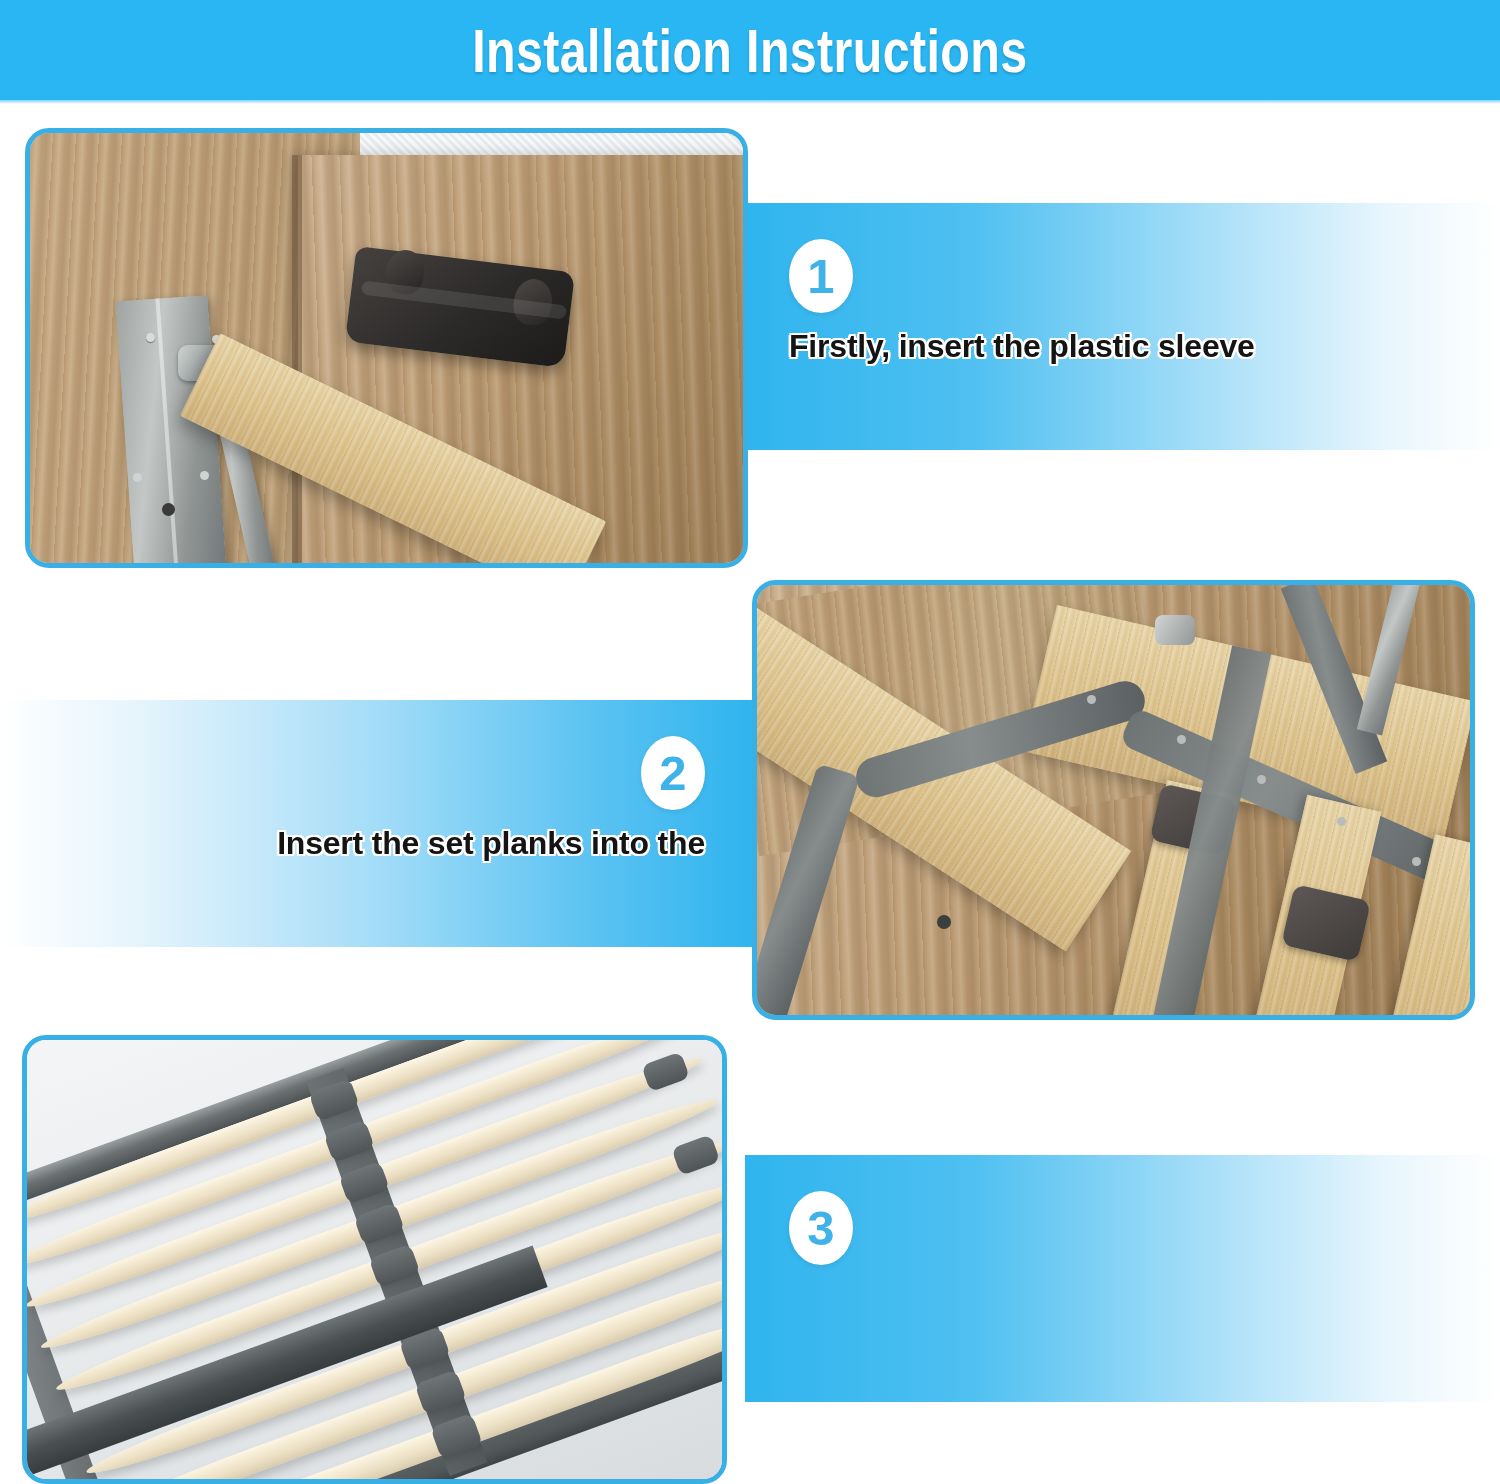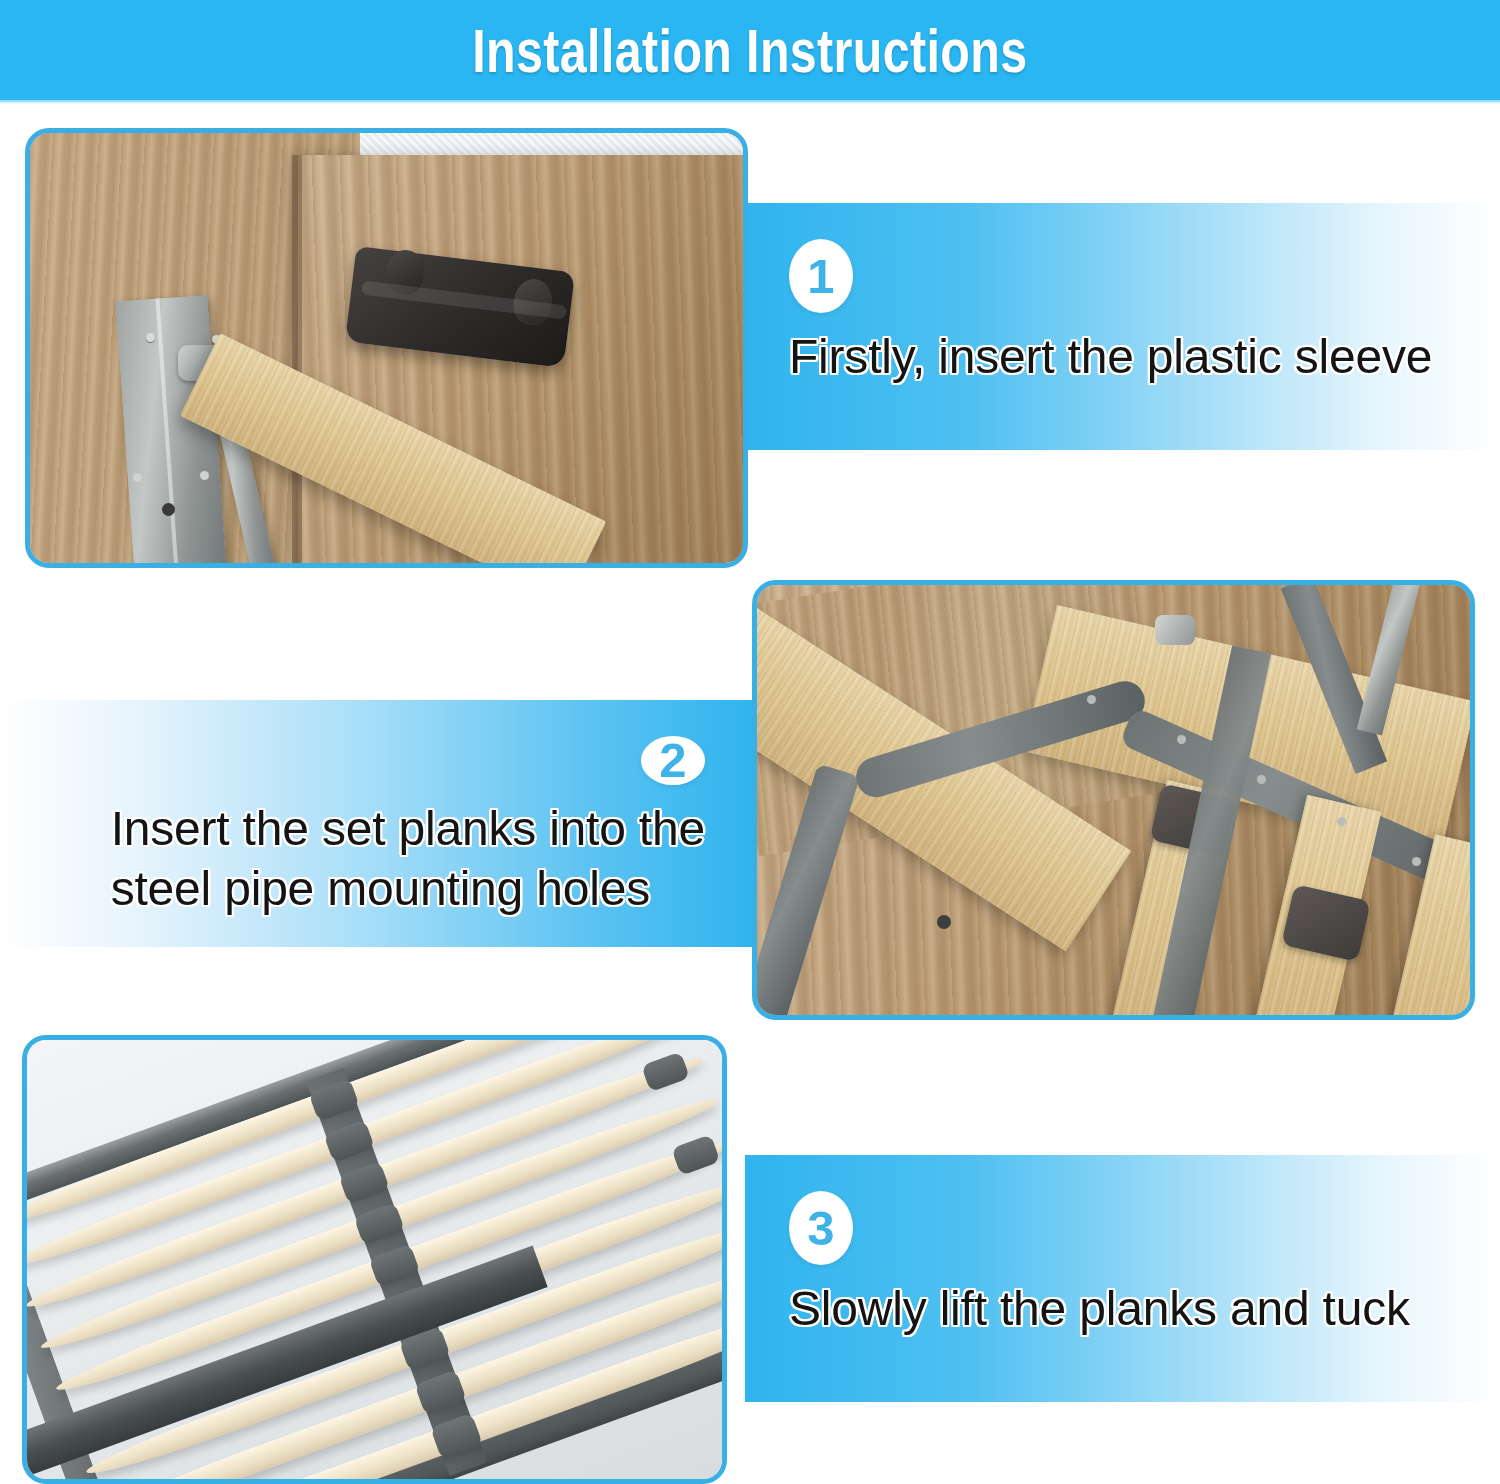--- a/index.html
+++ b/index.html
@@ -48,22 +48,22 @@
   
   .step{position:absolute;display:flex;flex-direction:column;box-sizing:border-box;}
   .step-left{background:linear-gradient(to right,#2fb4ee 0%,#4fc0f1 30%,#a9dff8 62%,#e8f6fd 85%,#ffffff 100%);
              align-items:flex-start;padding:36px 40px 30px 44px;}
   .step-right{background:linear-gradient(to right,#ffffff 0%,#e6f4fc 18%,#a8def8 48%,#5cc3f2 78%,#2fb4ee 100%);
               align-items:flex-end;padding:36px 50px 30px 40px;}
   .badge{width:64px;height:74px;border-radius:50%;background:#ffffff;
          display:flex;align-items:center;justify-content:center;
          color:#3fb2e8;font-size:49px;font-weight:bold;line-height:1;
          box-shadow:0 2px 5px rgba(0,0,0,.08);}
-  .step-text{margin-top:14px;font-size:48px;line-height:1.24;color:#141414;
-             font-weight:400;letter-spacing:-.2px;
+  .step-text{margin-top:14px;font-size:32px;line-height:1.24;color:#141414;
+             font-weight:700;letter-spacing:-.2px;
              text-shadow:
                -2.4px 0 #fff, 2.4px 0 #fff, 0 -2.4px #fff, 0 2.4px #fff,
                -1.8px -1.8px #fff, 1.8px -1.8px #fff, -1.8px 1.8px #fff, 1.8px 1.8px #fff;}
   .ta-right{text-align:left;}
 </style>
 </head>
 <body>
 
 <div class="header">
   <div class="header-title">Installation Instructions</div>
@@ -116,21 +116,20 @@
          background:linear-gradient(140deg,#4d4947,#262423);transform:rotate(7deg);"></div>
     <div style="position:absolute;left:331px;top:160px;width:206px;height:14px;border-radius:8px;
          background:rgba(255,255,255,.10);transform:rotate(7deg);"></div>
   </div>
 </div>
 
 <div class="step step-right" style="left:0px;top:700px;width:755px;height:247px;">
   <div class="badge">2</div>
   <div class="step-text ta-right">
     <div>Insert the set planks into the</div>
-    <div>steel pipe mounting holes</div>
   </div>
 </div>
 
 <div class="photo" style="left:752px;top:580px;width:723px;height:440px;">
   <div class="ph-inner">
     <div class="wood2"></div>
 
     <div class="wood" style="position:absolute;left:-20px;top:-10px;width:420px;height:250px;transform:rotate(-9deg);"></div>
 
     <div class="steel-d" style="left:-30px;top:90px;width:430px;height:16px;transform:rotate(25deg);transform-origin:left top;"></div>
@@ -167,21 +166,20 @@
     <div style="position:absolute;left:420px;top:150px;width:9px;height:9px;border-radius:50%;background:#b9bcbb;"></div>
     <div style="position:absolute;left:500px;top:190px;width:9px;height:9px;border-radius:50%;background:#b9bcbb;"></div>
     <div style="position:absolute;left:580px;top:232px;width:9px;height:9px;border-radius:50%;background:#b9bcbb;"></div>
     <div style="position:absolute;left:655px;top:272px;width:9px;height:9px;border-radius:50%;background:#b9bcbb;"></div>
   </div>
 </div>
 
 <div class="step step-left" style="left:745px;top:1155px;width:755px;height:247px;">
   <div class="badge">3</div>
   <div class="step-text">
-    <div>Slowly lift the planks and tuck</div>
   </div>
 </div>
 
 <div class="photo" style="left:22px;top:1035px;width:705px;height:449px;background:#eef0f1;">
   <div class="ph-inner">
     <div style="position:absolute;inset:0;background:linear-gradient(160deg,#f4f5f6,#e4e7e9 60%,#d8dcde);"></div>
 
     <div style="position:absolute;left:-120px;top:-60px;width:1000px;height:640px;transform:rotate(-20deg);">
 
       <div style="position:absolute;left:120px;top:70px;width:760px;height:26px;

